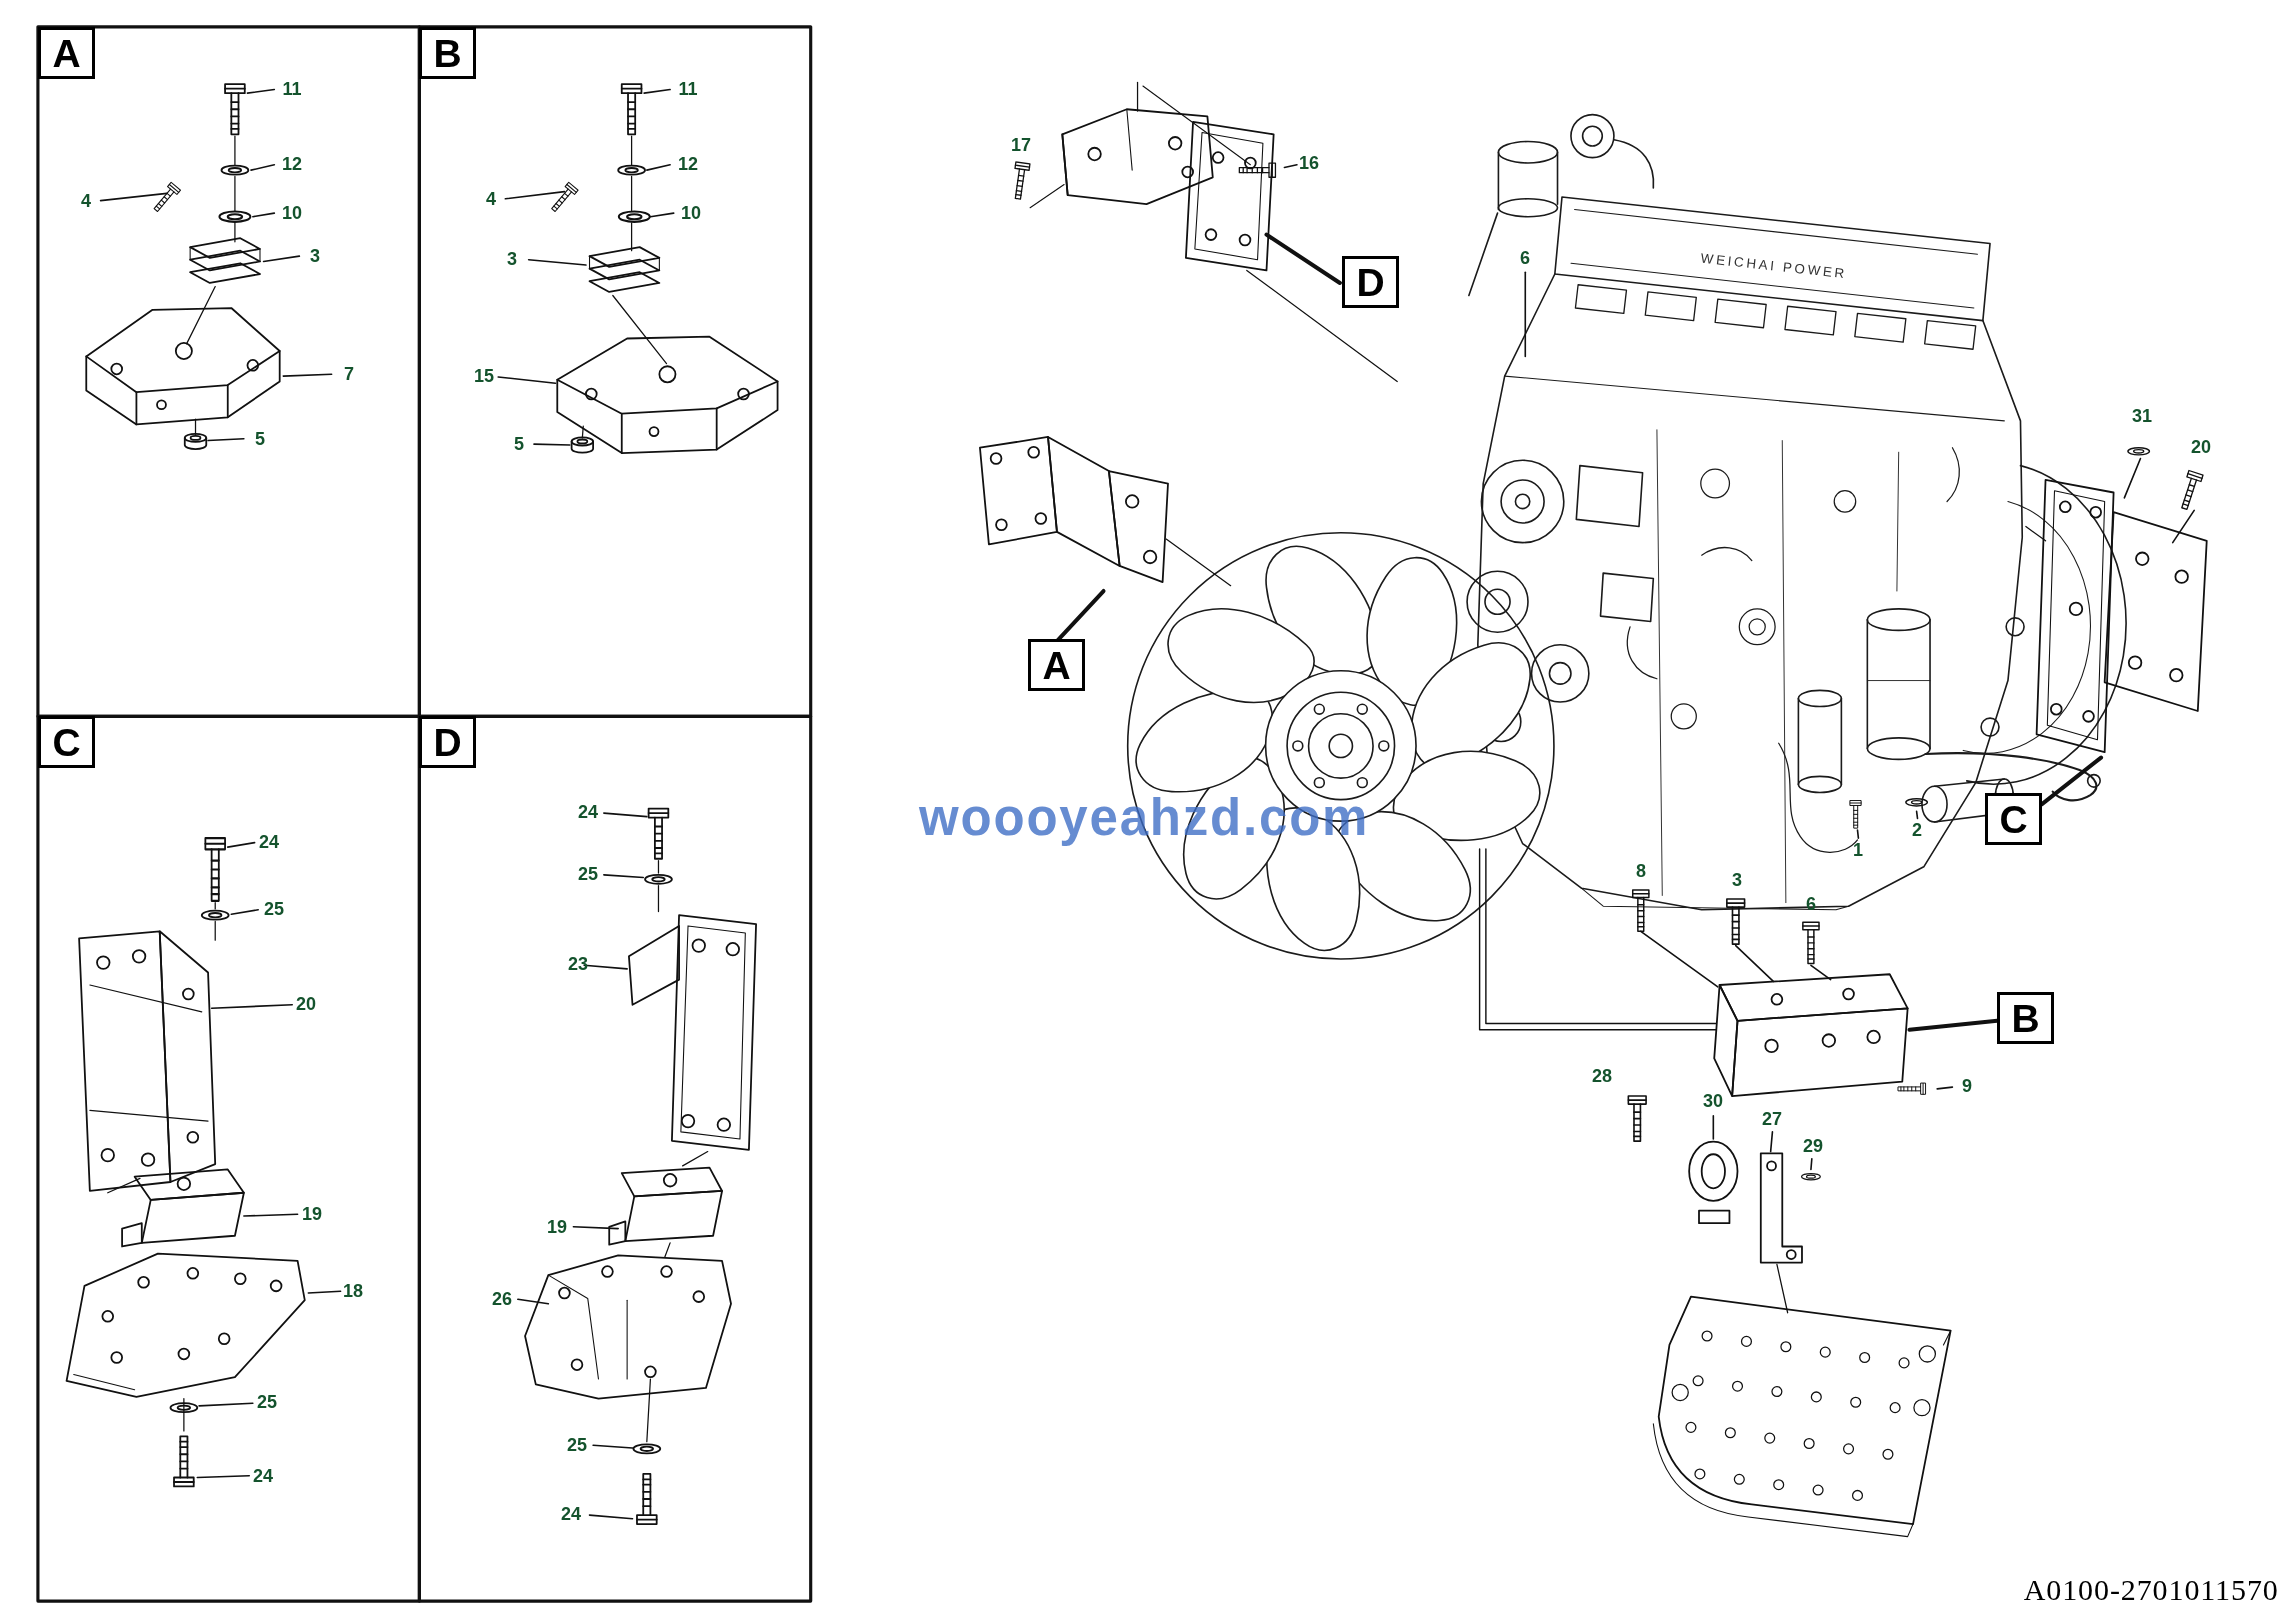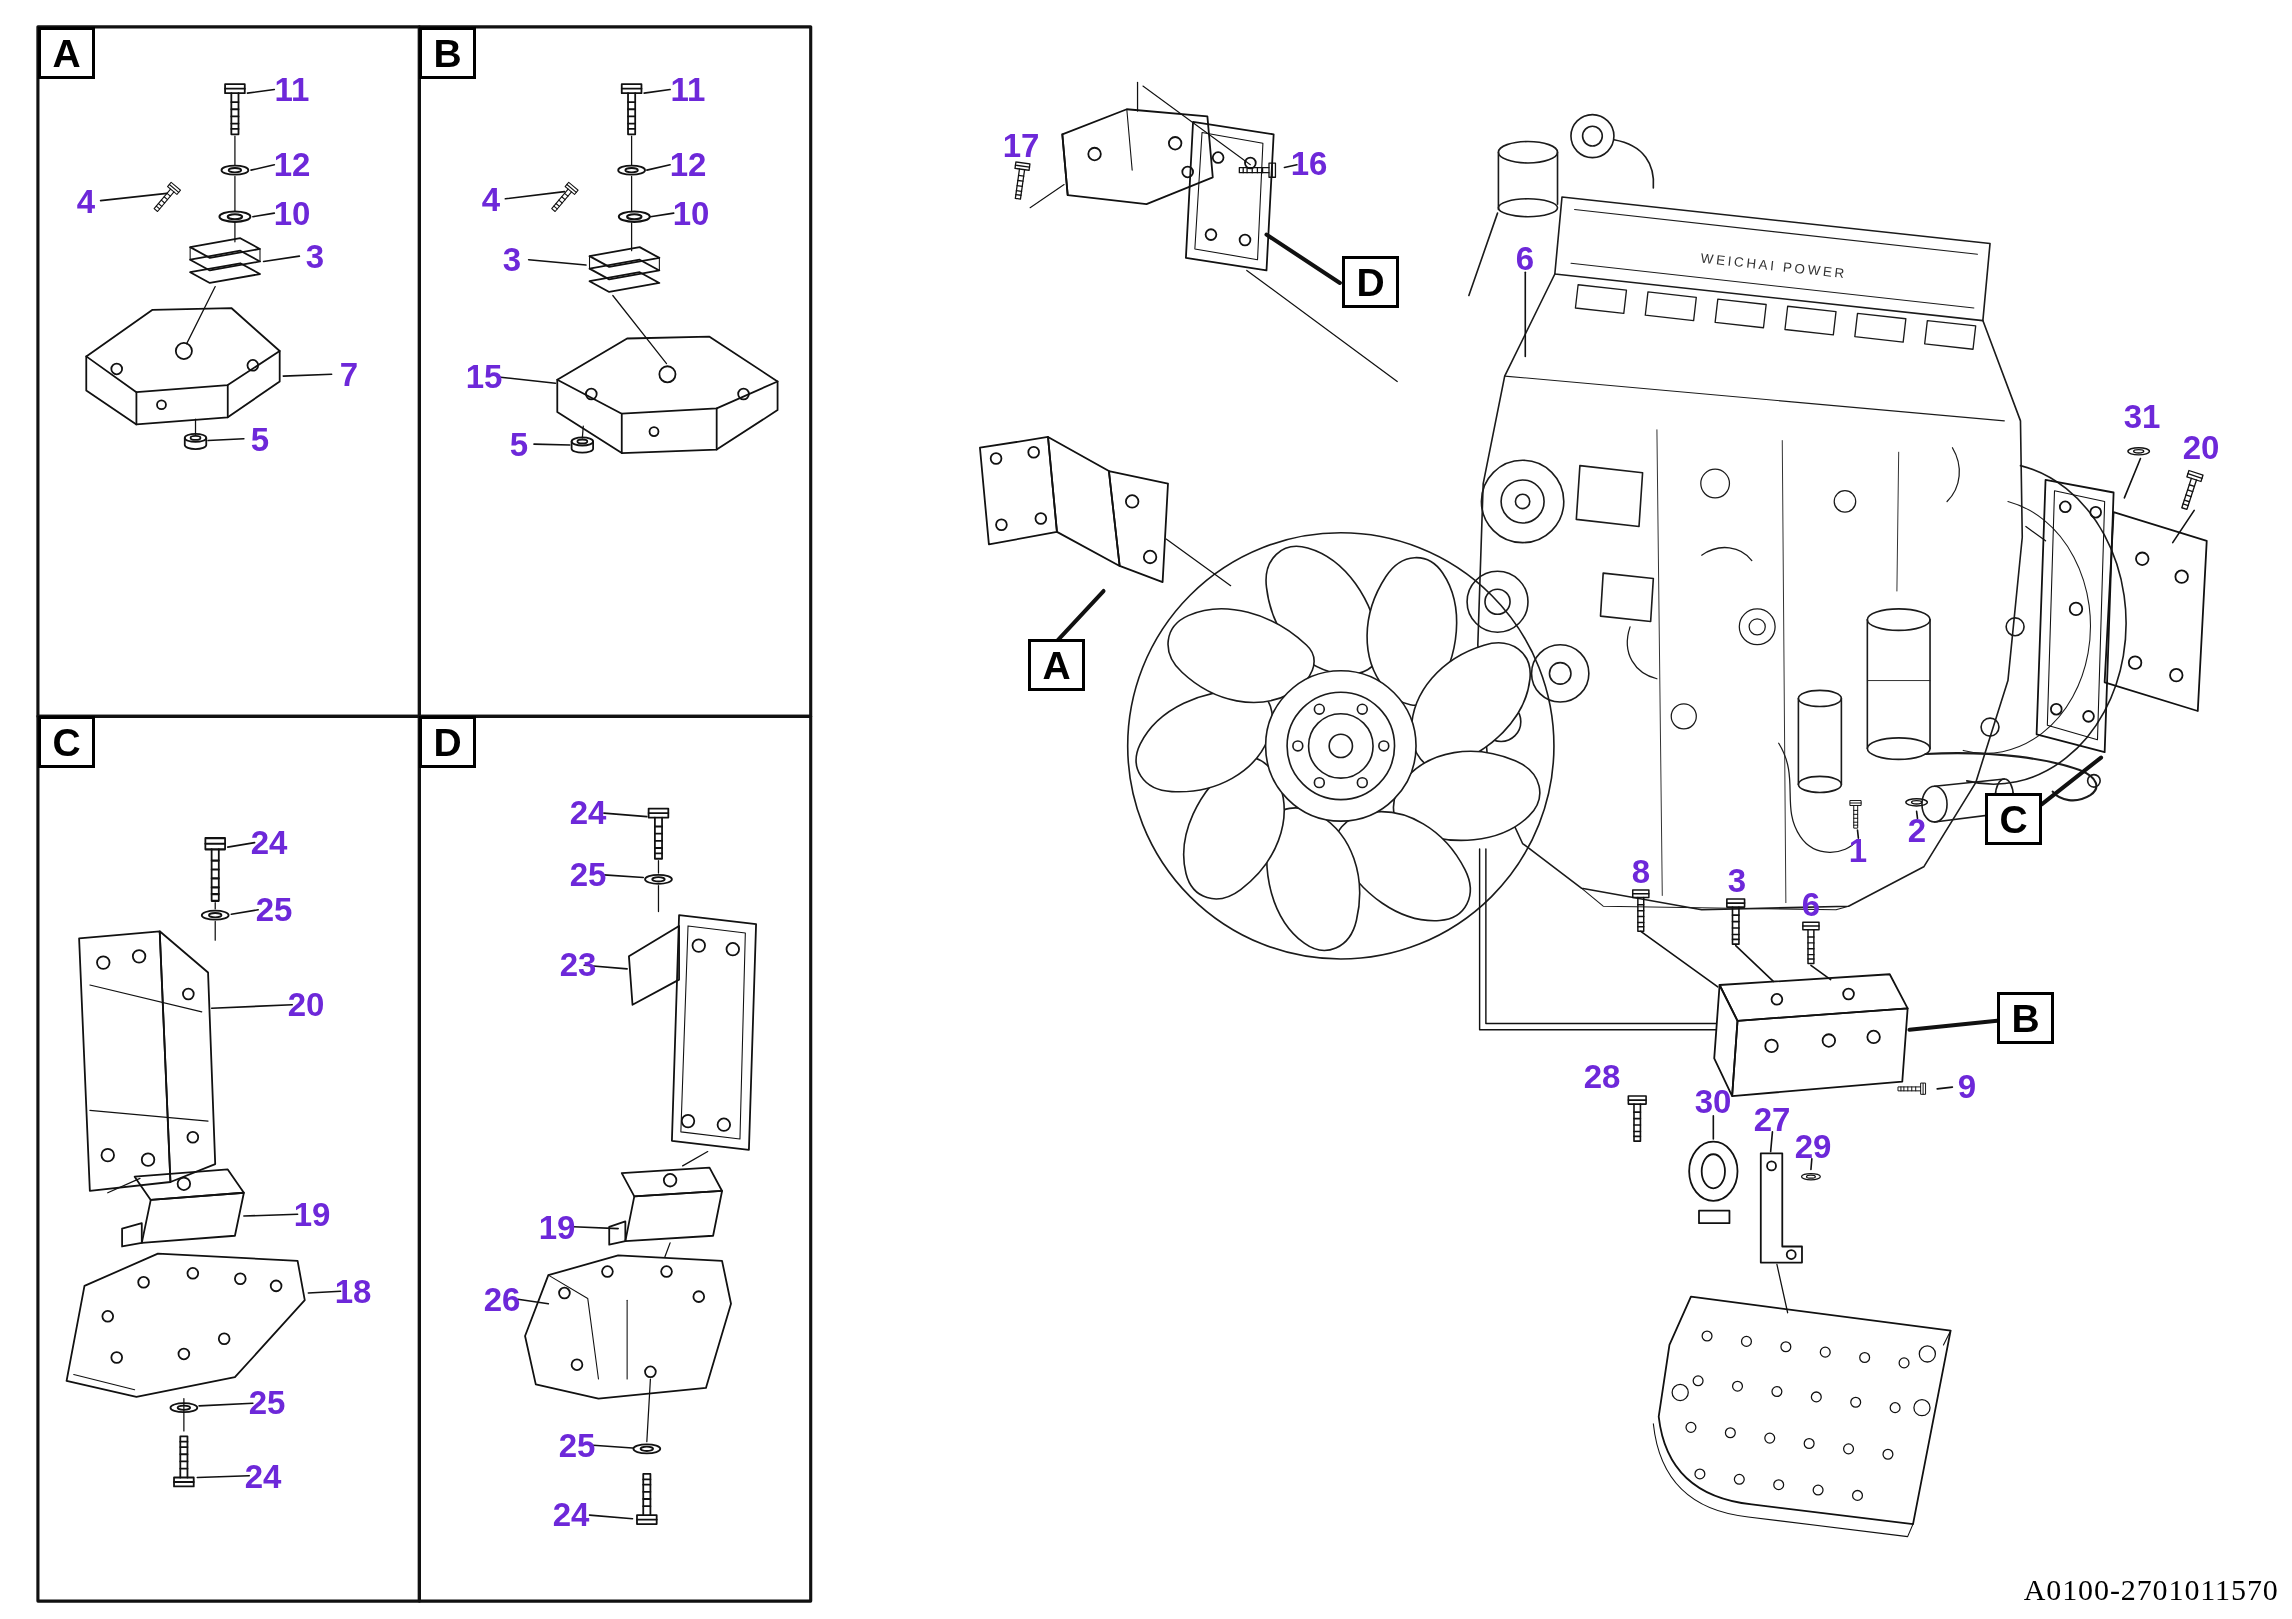--- a/index.html
+++ b/index.html
@@ -10,23 +10,23 @@
     height: 1619px;
     background: #ffffff;
     font-family: "Liberation Sans", sans-serif;
     overflow: hidden;
   }
   #artwork { position: absolute; left: 0; top: 0; }
   .callout {
     position: absolute;
     transform: translate(-50%, -50%);
     font-weight: bold;
-    font-size: 33px;
+    font-size: 18px;
     line-height: 1;
-    color: #6d28d9;
+    color: #14532d;
     white-space: nowrap;
   }
   .view-label {
     position: absolute;
     width: 57px;
     height: 52px;
     border: 3.6px solid #000;
     background: #fff;
     display: flex;
     align-items: center;
@@ -562,16 +562,17 @@
 <div class="callout" style="left:1917px;top:830px">2</div>
 <div class="callout" style="left:1641px;top:871px">8</div>
 <div class="callout" style="left:1737px;top:880px">3</div>
 <div class="callout" style="left:1811px;top:904px">6</div>
 <div class="callout" style="left:1967px;top:1086px">9</div>
 <div class="callout" style="left:1602px;top:1076px">28</div>
 <div class="callout" style="left:1713px;top:1101px">30</div>
 <div class="callout" style="left:1772px;top:1119px">27</div>
 <div class="callout" style="left:1813px;top:1146px">29</div>
 
+<div class="watermark">woooyeahzd.com</div>
 <div class="drawing-number">A0100-2701011570</div>
 
 </div>
 
 
 </body></html>

